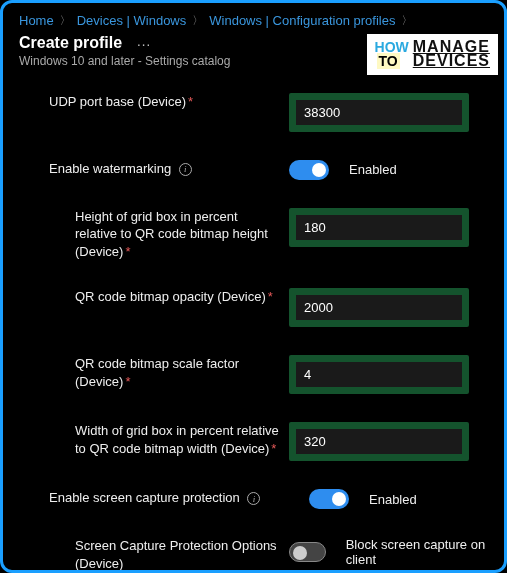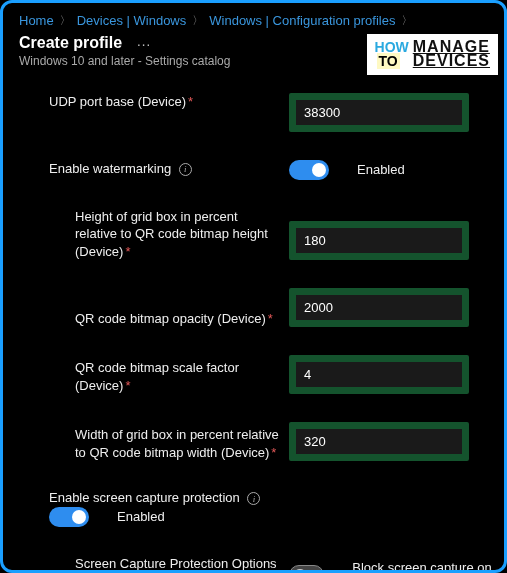--- a/index.html
+++ b/index.html
@@ -20,36 +20,36 @@
   .title-block h1 { font-size: 16px; font-weight: 600; color: #fff; display: inline-block; }
   .title-dots { color: #bbb; margin-left: 10px; font-size: 14px; vertical-align: middle; }
   .subtitle { font-size: 12px; color: #aaa; margin-top: 2px; }
   .logo { background: #fff; padding: 6px 8px; margin-right: 6px; display: flex; align-items: center; gap: 4px; }
   .logo-left { font-family: Arial, sans-serif; font-weight: 900; font-size: 14px; line-height: 1; }
   .logo-left .how { color: #2aa9e0; }
   .logo-left .to { color: #000; background: #fef9c3; padding: 0 2px; margin-left: 2px; }
   .logo-right { font-family: Arial, sans-serif; font-weight: 900; font-size: 16px; line-height: 0.9; letter-spacing: 1px; color: #111; text-decoration: underline; }
   .form-area { padding-left: 30px; }
   .row { display: flex; align-items: flex-start; margin-bottom: 28px; }
-  .row.sub { padding-left: 26px; align-items: flex-end; }
+  .row.sub { padding-left: 26px; }
   .lbl { width: 240px; font-size: 13px; color: #eee; line-height: 1.35; padding-right: 8px; }
   .lbl.sub { width: 214px; }
   .req { color: #e35858; margin-left: 2px; }
   .info-ic { display: inline-flex; width: 13px; height: 13px; border: 1px solid #aaa; border-radius: 50%; align-items: center; justify-content: center; font-size: 9px; color: #aaa; margin-left: 4px; vertical-align: middle; font-style: italic; font-family: serif; }
   .ctrl { flex: 1; display: flex; align-items: center; gap: 10px; }
   input.txt {
     width: 180px; min-width: 180px;
     background: #1a1a1a;
     border: 7px solid #14532d;
     color: #fff;
     font-size: 13px;
     padding: 5px 8px;
     border-radius: 2px;
   }
-  .toggleWrap { display: flex; align-items: center; gap: 28px; }
+  .toggleWrap { display: flex; align-items: center; gap: 20px; }
   .toggle { position: relative; width: 40px; height: 20px; border-radius: 10px; cursor: pointer; }
   .toggle.on { background: #2e8def; }
   .toggle.off { background: #444; border: 1px solid #888; }
   .knob { position: absolute; top: 3px; width: 14px; height: 14px; border-radius: 50%; background: #fff; }
   .toggle.on .knob { right: 3px; }
   .toggle.off .knob { left: 3px; background: #ccc; }
   .toggle-lbl { font-size: 13px; color: #eee; }
 </style>
 </head>
 <body>
@@ -135,21 +135,21 @@
 
     <div class="row sub">
       <div class="lbl sub">
         <span>Width of grid box in percent relative to QR code bitmap width (Device)</span><span class="req">*</span>
       </div>
       <div class="ctrl">
         <input class="txt" value="320" style="">
       </div>
     </div>
 
-    <div class="row" style="padding-left:0;flex-direction:column;">
+    <div class="row" style="padding-left:0;">
       <div class="lbl" style="width:260px">
         <span>Enable screen capture protection</span>
         <span class="info-ic">i</span>
       </div>
       <div class="ctrl toggleWrap">
         <div class="toggle on">
             <div class="knob"></div>
           </div>
         <span class="toggle-lbl">Enabled</span>
       </div>

